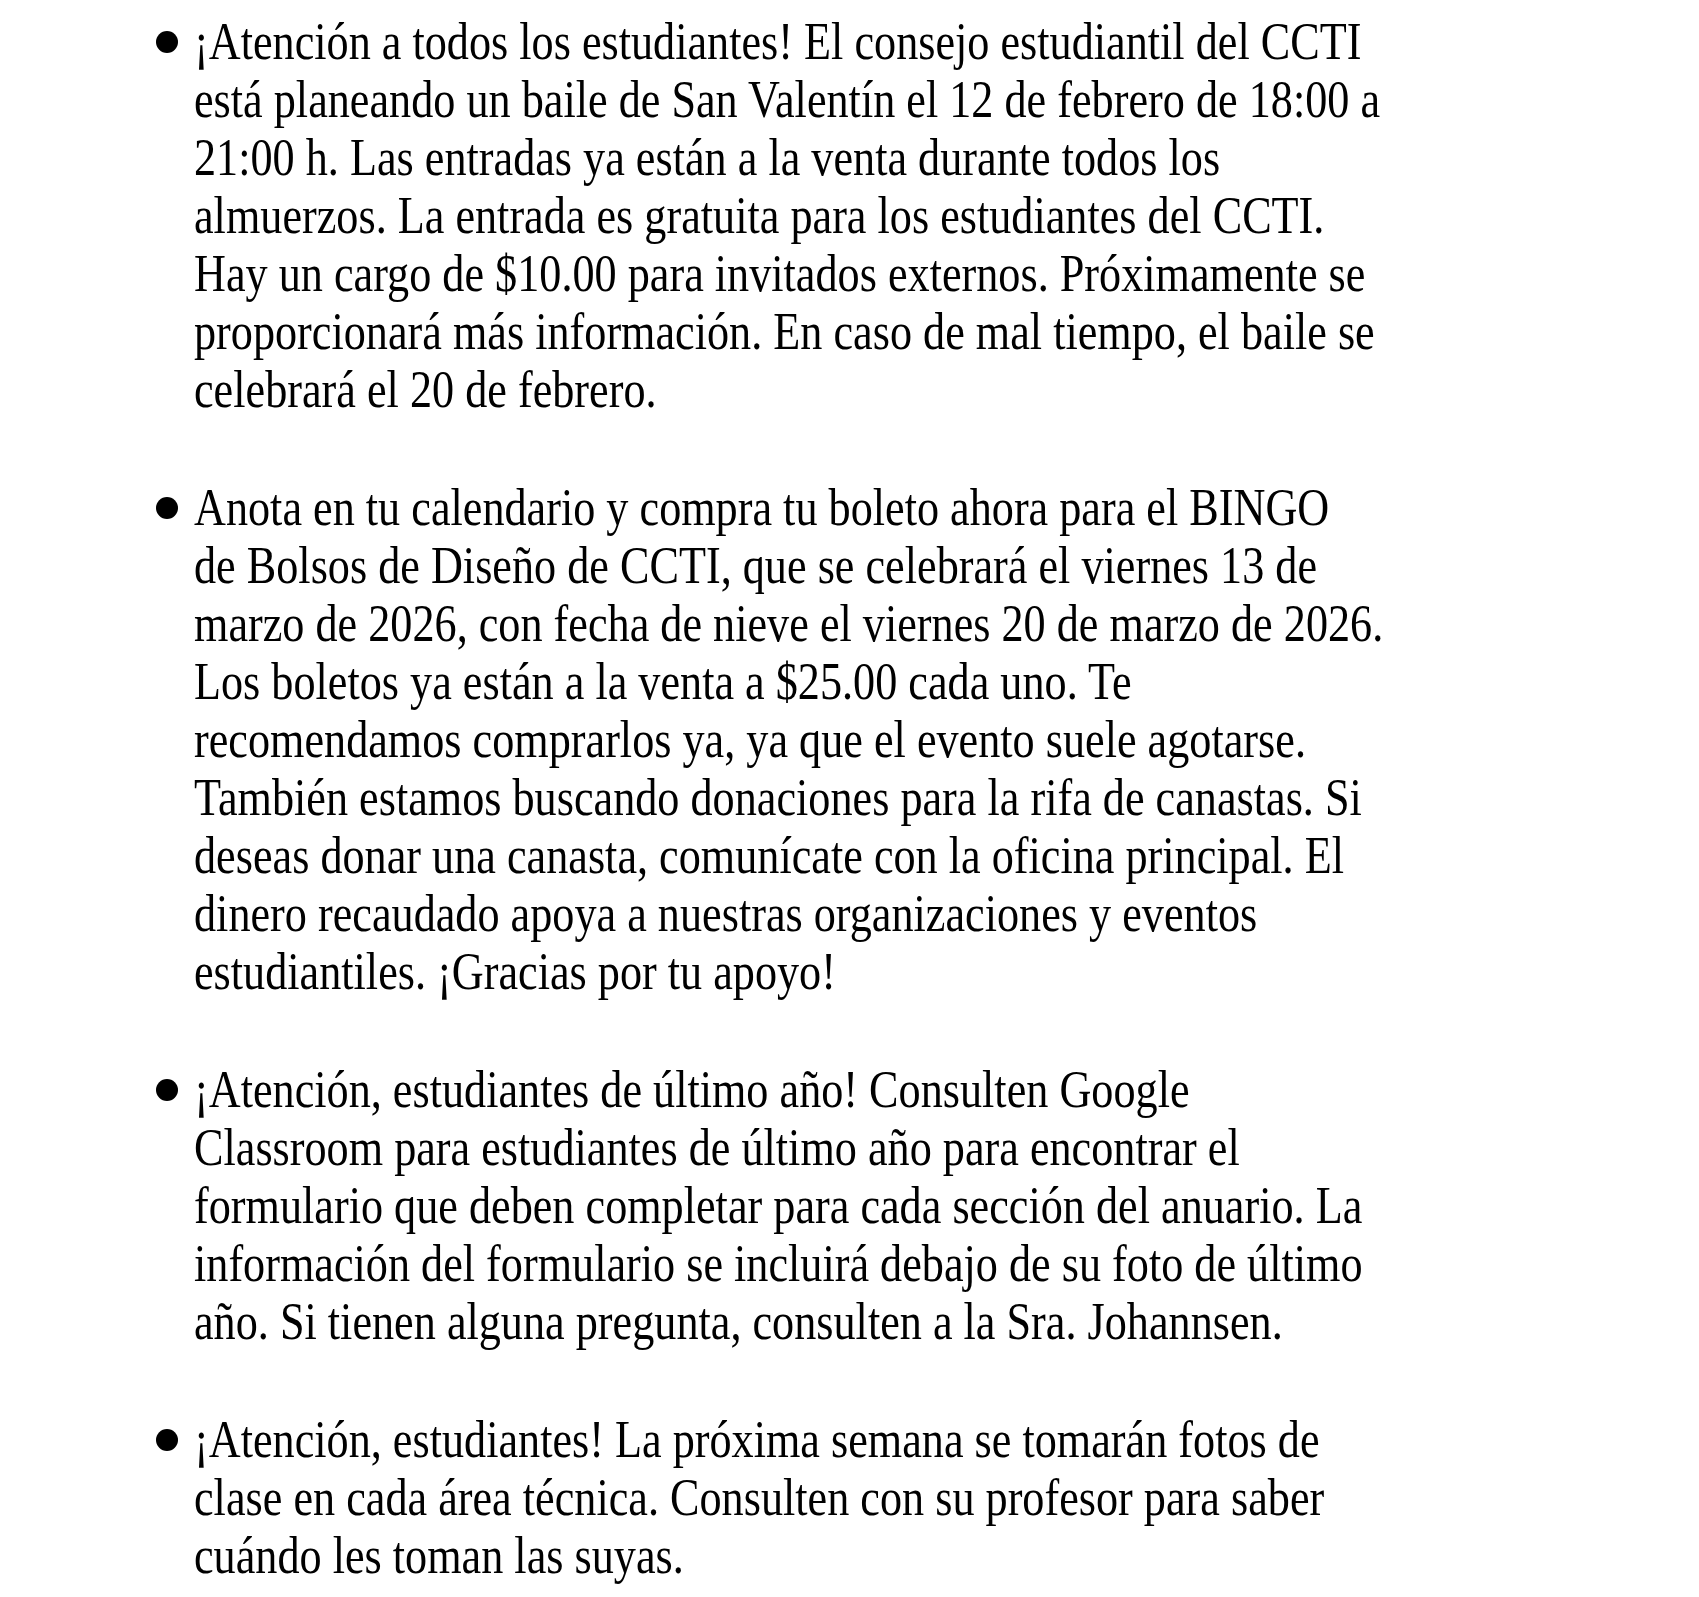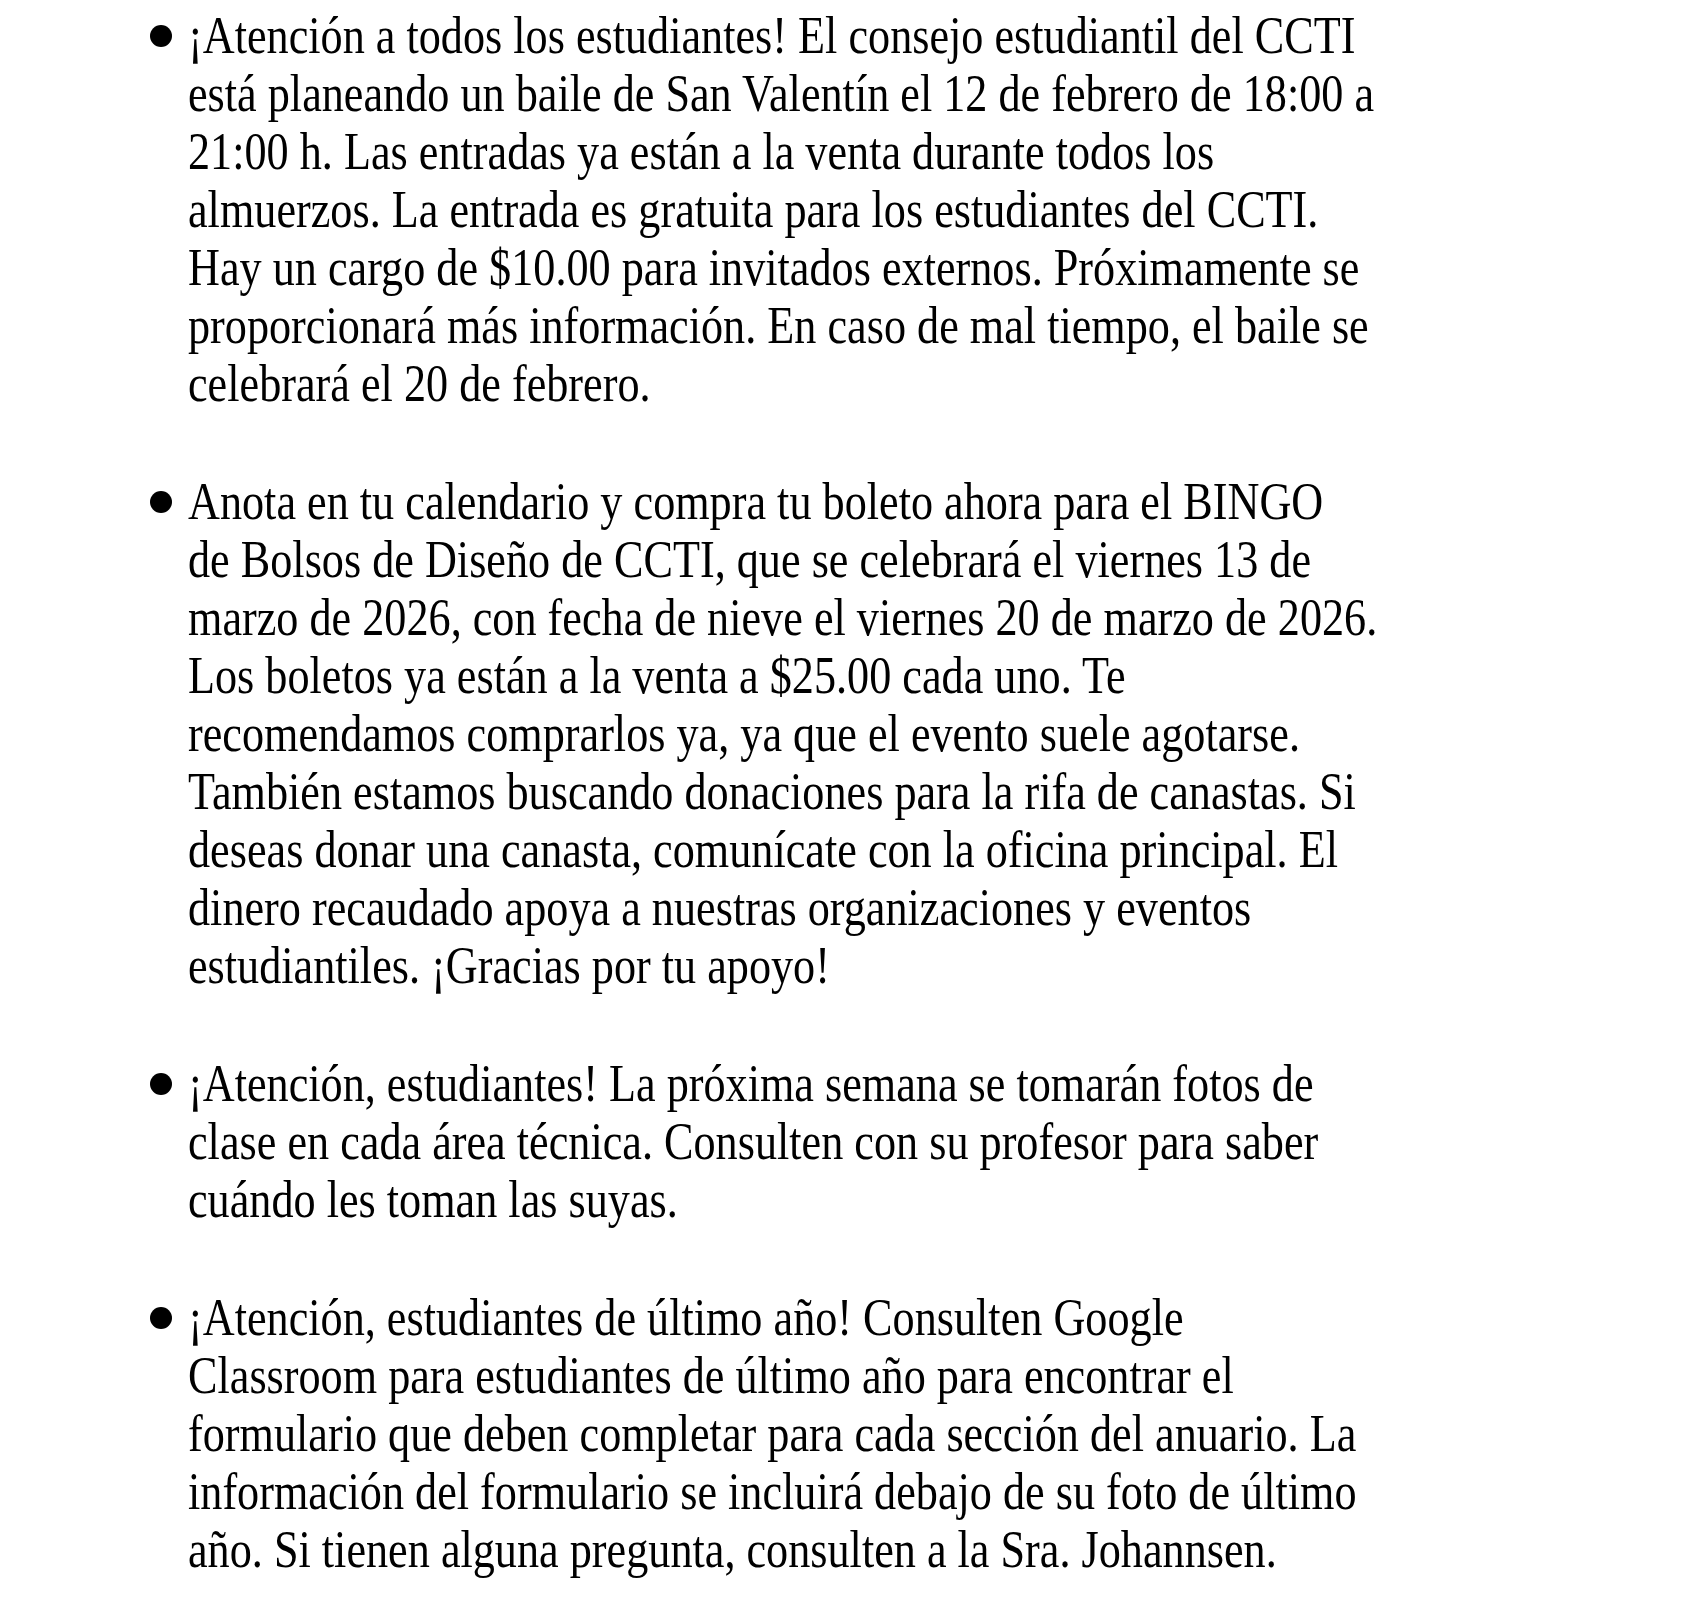--- a/index.html
+++ b/index.html
@@ -38,21 +38,21 @@
   .line {
     font-size: 52px;
     line-height: 58px;
     white-space: pre;
   }
 </style>
 </head>
 <body>
 
 <div class="doc">
-  <ul class="list" style="margin:2px;padding:0;list-style:none;">
+  <ul class="list" style="margin:8px;padding:0;list-style:none;">
   <li class="item">
     <span class="dot"></span>
     <div class="lines">
           <div class="line">¡Atención a todos los estudiantes! El consejo estudiantil del CCTI</div>
           <div class="line">está planeando un baile de San Valentín el 12 de febrero de 18:00 a</div>
           <div class="line">21:00 h. Las entradas ya están a la venta durante todos los</div>
           <div class="line">almuerzos. La entrada es gratuita para los estudiantes del CCTI.</div>
           <div class="line">Hay un cargo de $10.00 para invitados externos. Próximamente se</div>
           <div class="line">proporcionará más información. En caso de mal tiempo, el baile se</div>
           <div class="line">celebrará el 20 de febrero.</div>
@@ -70,30 +70,30 @@
           <div class="line">También estamos buscando donaciones para la rifa de canastas. Si</div>
           <div class="line">deseas donar una canasta, comunícate con la oficina principal. El</div>
           <div class="line">dinero recaudado apoya a nuestras organizaciones y eventos</div>
           <div class="line">estudiantiles. ¡Gracias por tu apoyo!</div>
         </div>
   </li>
 
   <li class="item">
     <span class="dot"></span>
     <div class="lines">
-          <div class="line">¡Atención, estudiantes! La próxima semana se tomarán fotos de</div>
-          <div class="line">clase en cada área técnica. Consulten con su profesor para saber</div>
-          <div class="line">cuándo les toman las suyas.</div>
-        </div>
-  </li>
-
-  <li class="item">
-    <span class="dot"></span>
-    <div class="lines">
           <div class="line">¡Atención, estudiantes de último año! Consulten Google</div>
           <div class="line">Classroom para estudiantes de último año para encontrar el</div>
           <div class="line">formulario que deben completar para cada sección del anuario. La</div>
           <div class="line">información del formulario se incluirá debajo de su foto de último</div>
           <div class="line">año. Si tienen alguna pregunta, consulten a la Sra. Johannsen.</div>
         </div>
   </li>
+
+  <li class="item">
+    <span class="dot"></span>
+    <div class="lines">
+          <div class="line">¡Atención, estudiantes! La próxima semana se tomarán fotos de</div>
+          <div class="line">clase en cada área técnica. Consulten con su profesor para saber</div>
+          <div class="line">cuándo les toman las suyas.</div>
+        </div>
+  </li>
 </ul>
 </div>
 
 </body></html>

